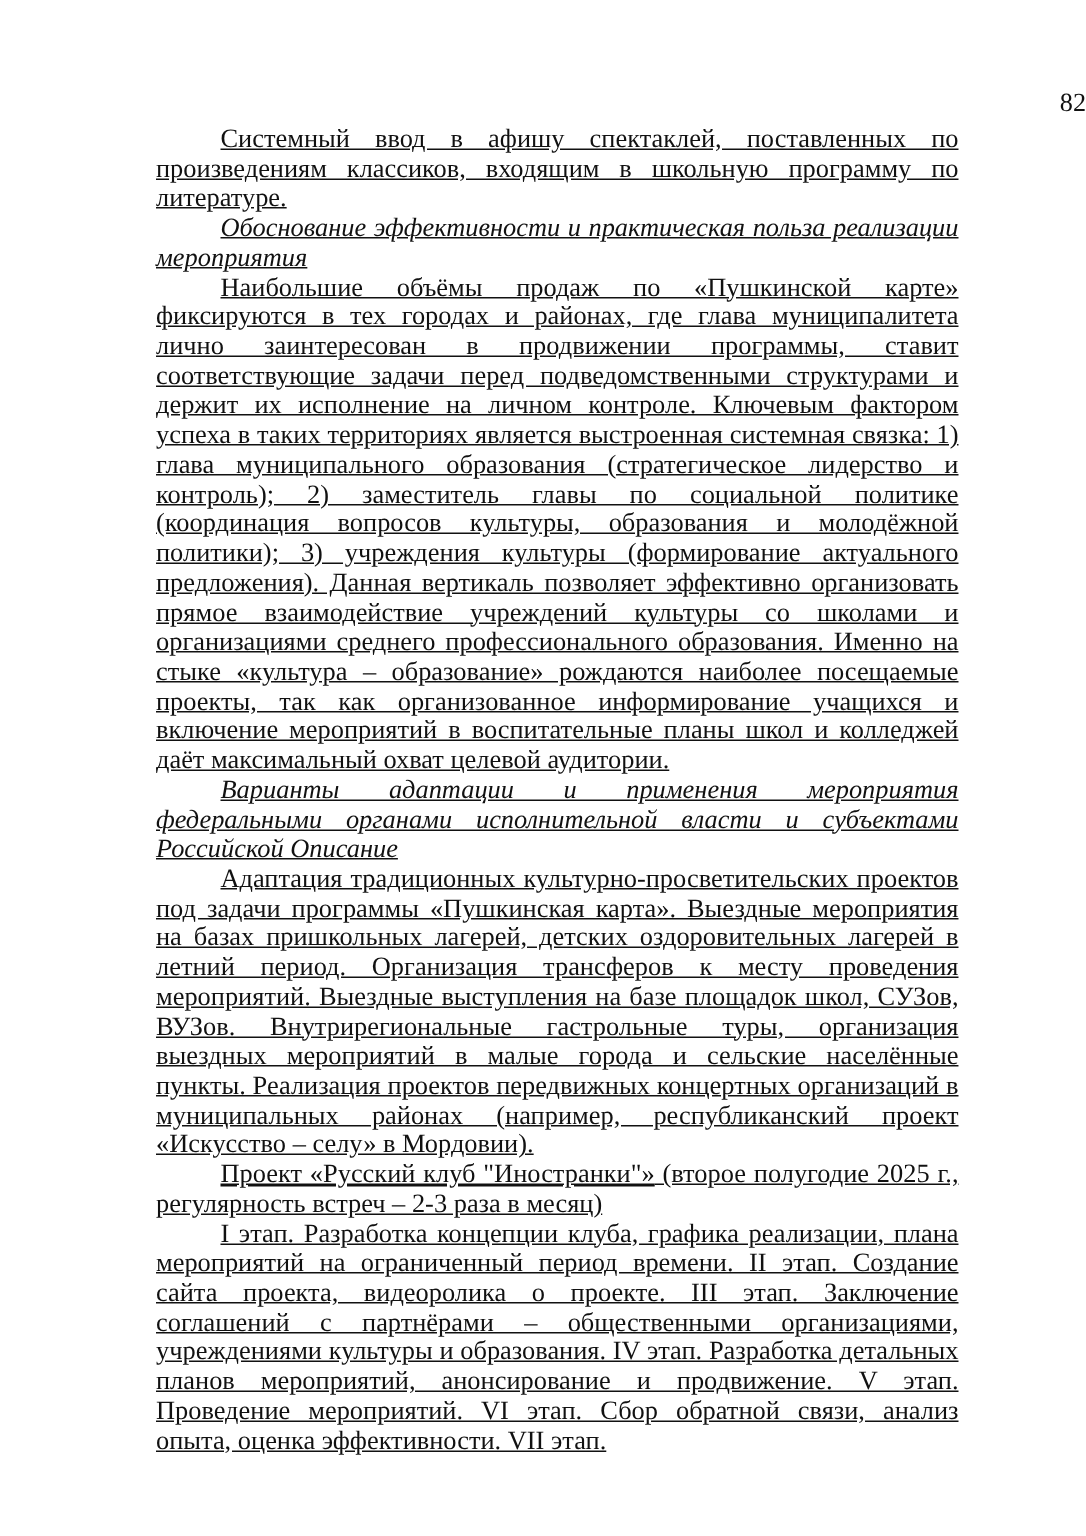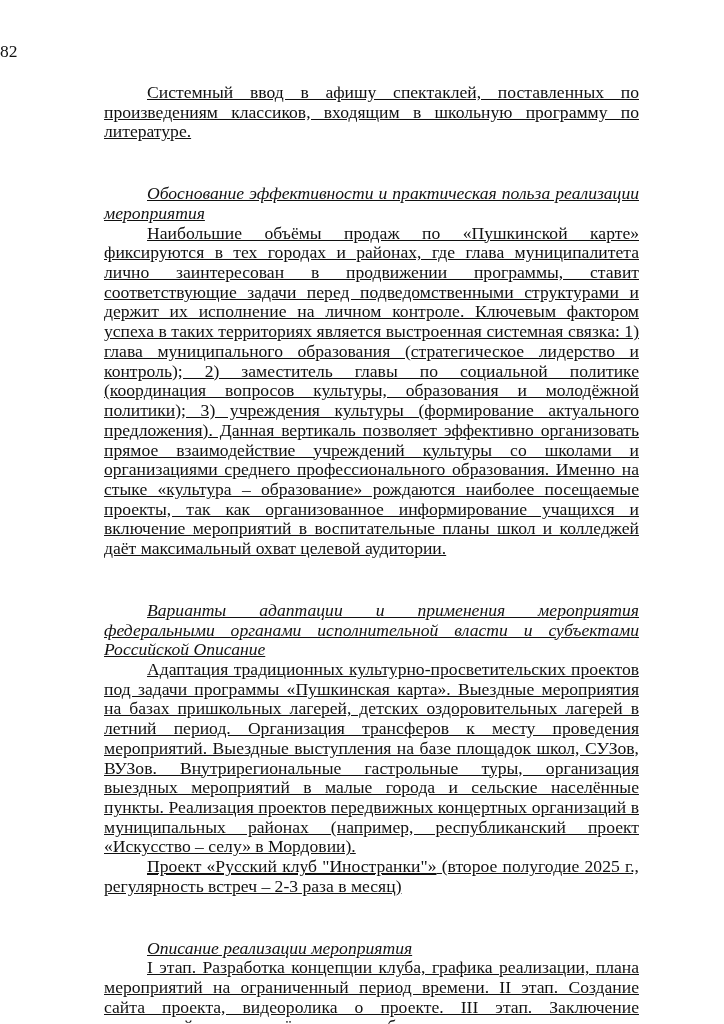--- a/index.html
+++ b/index.html
@@ -3,41 +3,40 @@
 <meta charset="utf-8">
 <style>
   html, body { margin: 0; padding: 0; background: #ffffff; }
   body { width: 724px; height: 1024px; position: relative; overflow: hidden; }
   .page {
     position: absolute; left: 0; top: 0; width: 724px; height: 1024px;
     background: #ffffff; color: #111111;
     font-family: "Liberation Serif", "DejaVu Serif", serif;
   }
   .page-number {
-    position: absolute; top: 41px; left: 0; width: 724px; text-align: left;
+    position: absolute; top: 58px; left: 0; width: 724px; text-align: right;
     font-size: 17.5px; line-height: 20px;
   }
   .body-text {
     position: absolute; left: 104px; top: 83px; width: 535px;
     font-size: 17.6px; line-height: 19.72px;
     text-align: justify; hyphens: none;
   }
   .body-text p { margin: 0; text-indent: 43px; text-decoration: underline; }
-  .body-text p.italic { font-style: italic; margin-top: 42px; }
+  .body-text p.italic { font-style: italic; }
   .u { text-decoration: underline; text-underline-offset: 2px; }
 </style>
 </head>
 <body>
 
 <div class="page">
   <div class="page-number">82</div>
 
   <div class="body-text">
     <p>Системный ввод в афишу спектаклей, поставленных по произведениям классиков, входящим в школьную программу по литературе.</p>
     <p class="italic">Обоснование эффективности и практическая польза реализации мероприятия</p>
     <p>Наибольшие объёмы продаж по «Пушкинской карте» фиксируются в тех городах и районах, где глава муниципалитета лично заинтересован в продвижении программы, ставит соответствующие задачи перед подведомственными структурами и держит их исполнение на личном контроле. Ключевым фактором успеха в таких территориях является выстроенная системная связка: 1) глава муниципального образования (стратегическое лидерство и контроль); 2) заместитель главы по социальной политике (координация вопросов культуры, образования и молодёжной политики); 3) учреждения культуры (формирование актуального предложения). Данная вертикаль позволяет эффективно организовать прямое взаимодействие учреждений культуры со школами и организациями среднего профессионального образования. Именно на стыке «культура – образование» рождаются наиболее посещаемые проекты, так как организованное информирование учащихся и включение мероприятий в воспитательные планы школ и колледжей даёт максимальный охват целевой аудитории.</p>
     <p class="italic">Варианты адаптации и применения мероприятия федеральными органами исполнительной власти и субъектами Российской Описание</p>
     <p>Адаптация традиционных культурно-просветительских проектов под задачи программы «Пушкинская карта». Выездные мероприятия на базах пришкольных лагерей, детских оздоровительных лагерей в летний период. Организация трансферов к месту проведения мероприятий. Выездные выступления на базе площадок школ, СУЗов, ВУЗов. Внутрирегиональные гастрольные туры, организация выездных мероприятий в малые города и сельские населённые пункты. Реализация проектов передвижных концертных организаций в муниципальных районах (например, республиканский проект «Искусство – селу» в Мордовии).</p>
     <p><span class="u">Проект «Русский клуб "Иностранки"»</span><span> (второе полугодие 2025 г., регулярность встреч – 2-3 раза в месяц)</span></p>
-    <p class="italic">Описание реализации мероприятия</p>
     <p>I этап. Разработка концепции клуба, графика реализации, плана мероприятий на ограниченный период времени. II этап. Создание сайта проекта, видеоролика о проекте. III этап. Заключение соглашений с партнёрами – общественными организациями, учреждениями культуры и образования. IV этап. Разработка детальных планов мероприятий, анонсирование и продвижение. V этап. Проведение мероприятий. VI этап. Сбор обратной связи, анализ опыта, оценка эффективности. VII этап.</p>
   </div>
 </div>
 
 </body></html>

